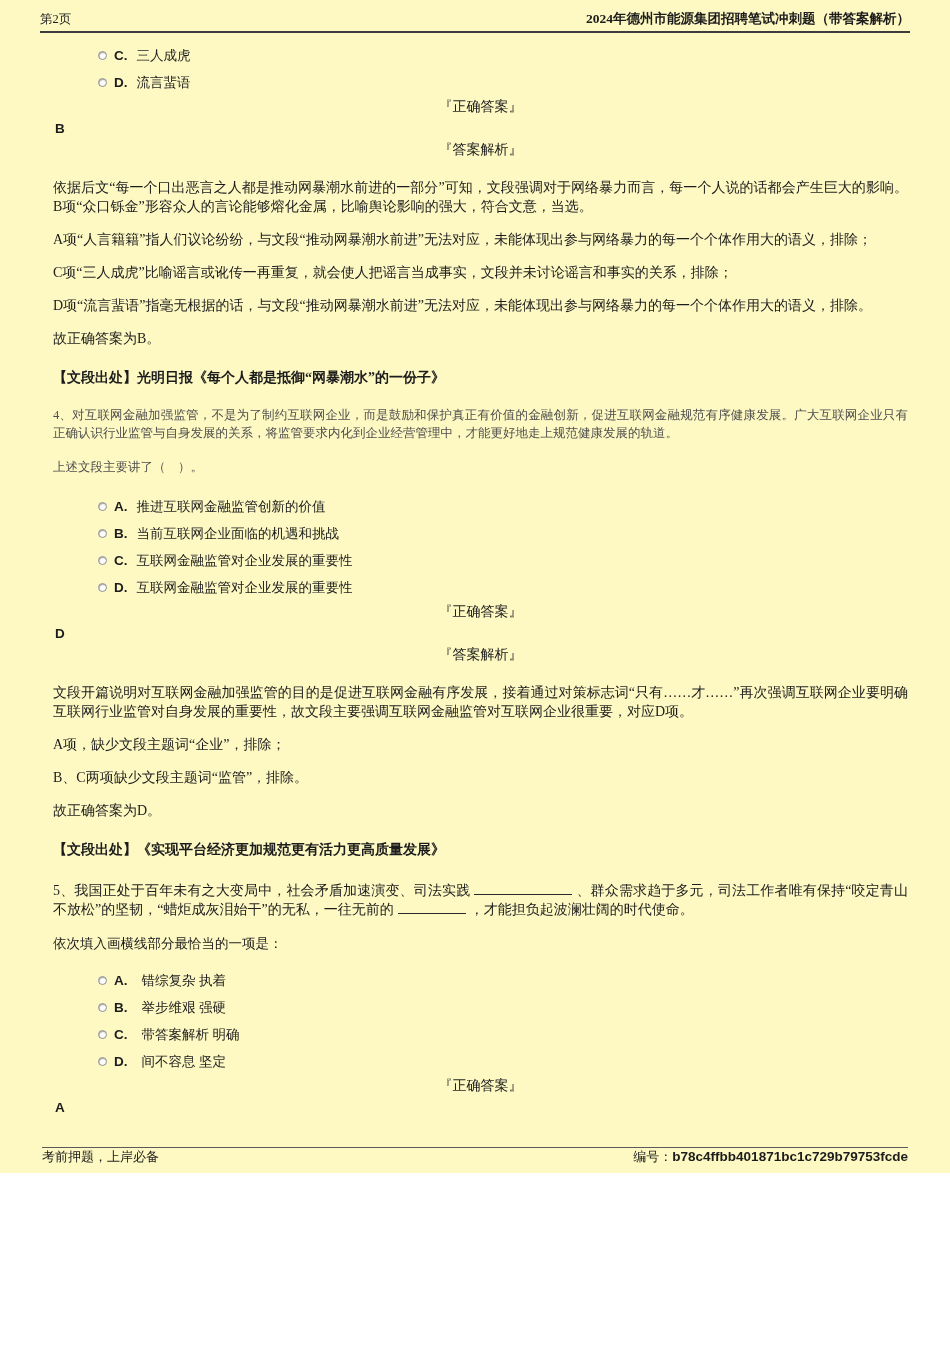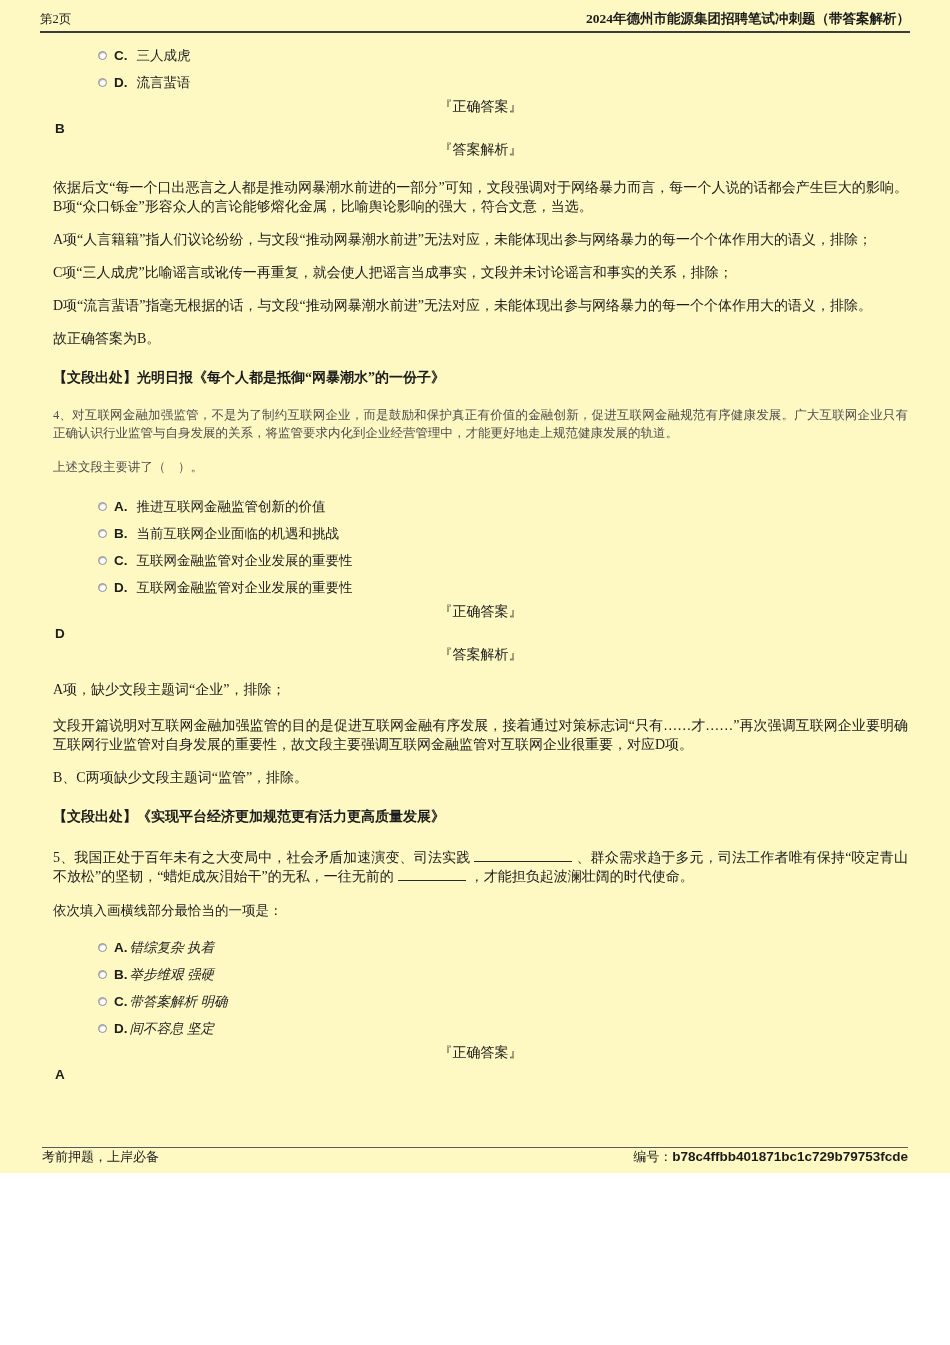--- a/index.html
+++ b/index.html
@@ -47,21 +47,21 @@
     flex: none;
   }
   .opt-letter {
     font-family: "Liberation Sans", "DejaVu Sans", sans-serif;
     font-weight: 700;
     font-size: 13.5px;
     margin-left: 7px;
     white-space: pre;
   }
   .opt-text { font-size: 13.5px; margin-left: 9px; }
-  .opt-row.wide .opt-text { margin-left: 2px; font-style: italic; }
+  .opt-row.wide .opt-text { margin-left: 14px; }
   .ans-label { font-size: 14px; line-height: 22px; text-align: center; }
   .ans-letter {
     font-family: "Liberation Sans", "DejaVu Sans", sans-serif;
     font-weight: 600;
     font-size: 13.5px;
     line-height: 21px;
     padding-left: 2px;
   }
   .para {
     font-size: 14px;
@@ -167,23 +167,24 @@
     <div class="opt-row">
       <span class="radio"></span>
       <span class="opt-letter">D.</span>
       <span class="opt-text">互联网金融监管对企业发展的重要性</span>
     </div>
 
     <div class="ans-label">『正确答案』</div>
     <div class="ans-letter">D</div>
     <div class="ans-label">『答案解析』</div>
 
+    <div class="para gap-top">文段开篇说明对互联网金融加强监管的目的是促进互联网金融有序发展，接着通过对策标志词“只有……才……”再次强调互联网企业要明确互联网行业监管对自身发展的重要性，故文段主要强调互联网金融监管对互联网企业很重要，对应D项。</div>
     <div class="para">A项，缺少文段主题词“企业”，排除；</div>
-    <div class="para gap-top">文段开篇说明对互联网金融加强监管的目的是促进互联网金融有序发展，接着通过对策标志词“只有……才……”再次强调互联网企业要明确互联网行业监管对自身发展的重要性，故文段主要强调互联网金融监管对互联网企业很重要，对应D项。</div>
     <div class="para">B、C两项缺少文段主题词“监管”，排除。</div>
+    <div class="para">故正确答案为D。</div>
     <div class="para source">【文段出处】《实现平台经济更加规范更有活力更高质量发展》</div>
 
     <div class="para q5-question"><span>5、我国正处于百年未有之大变局中，社会矛盾加速演变、司法实践</span><span class="blank blank-1"></span><span>、群众需求趋于多元，司法工作者唯有保持“咬定青山不放松”的坚韧，“蜡炬成灰泪始干”的无私，一往无前的</span><span class="blank blank-2"></span><span>，才能担负起波澜壮阔的时代使命。</span></div>
 
     <div class="prompt-line">依次填入画横线部分最恰当的一项是：</div>
 
     <div class="opt-row wide">
       <span class="radio"></span>
       <span class="opt-letter">A.</span>
       <span class="opt-text">错综复杂 执着</span>

